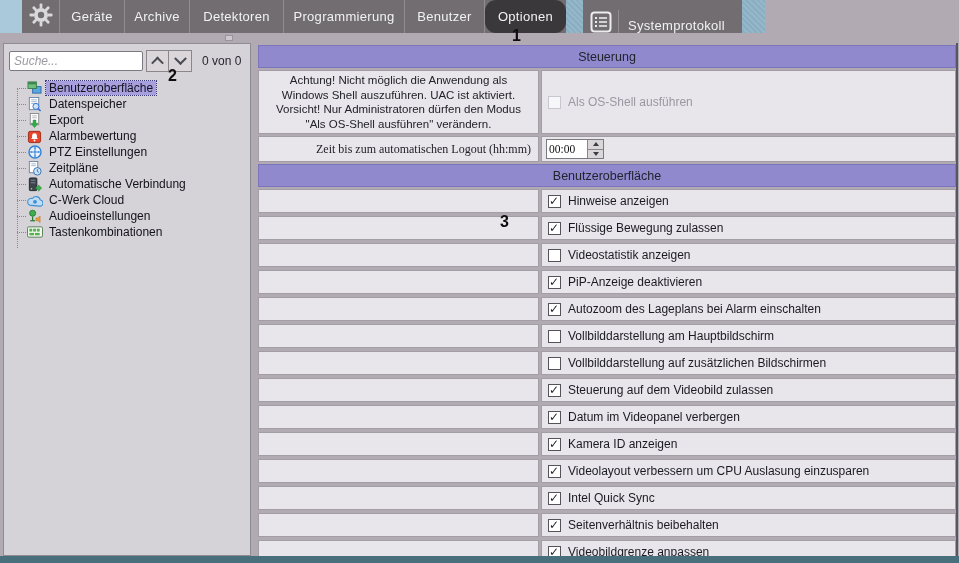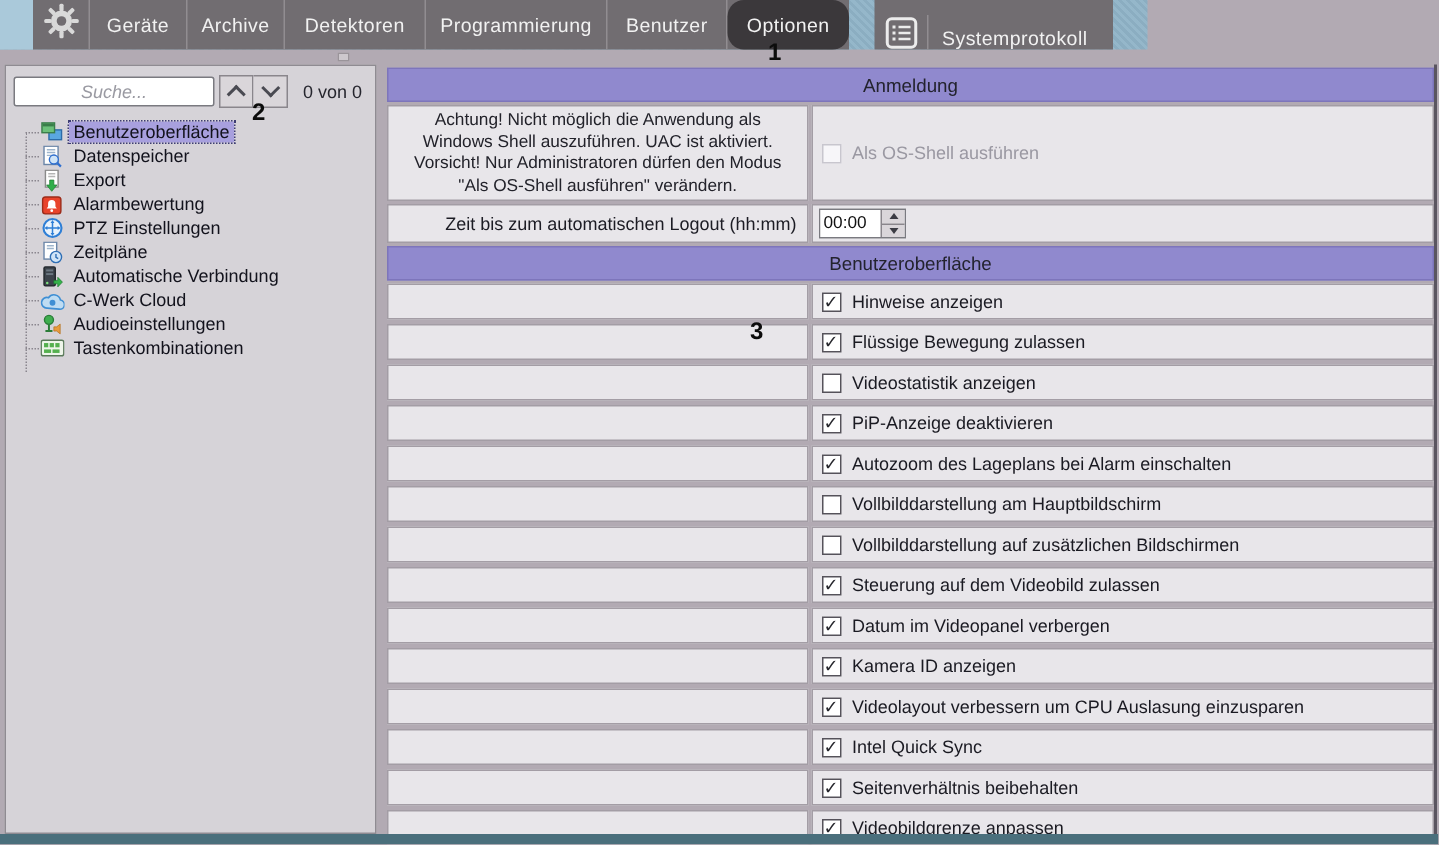--- a/index.html
+++ b/index.html
@@ -27,21 +27,21 @@
 
   
   .splitter-grip{position:absolute;left:225px;top:35px;width:8px;height:6px;
     background:#cdc8cd;border:1px solid #9a949a;box-sizing:border-box;}
 
   
   .sidebar{position:absolute;left:3px;top:43px;width:248px;height:513px;
     background:#d6d3d8;border:1px solid #8f8b92;box-sizing:border-box;}
   .search-row{display:flex;align-items:center;margin:6px 4px 0 5px;height:22px;}
   .search-input{width:134px;height:20px;box-sizing:border-box;border:1px solid #7a7a80;
-    background:#fff;font-family:inherit;font-size:12px;padding:0 4px;border-radius:2px;outline:none;text-align:center;}
+    background:#fff;font-family:inherit;font-size:12px;padding:0 4px;border-radius:2px;outline:none;}
   .search-input::placeholder{font-style:italic;color:#9a9aa2;}
   .nav-btn{width:23px;height:22px;background:#dad6da;border:1px solid #8a868c;box-sizing:border-box;
     display:flex;align-items:center;justify-content:center;cursor:pointer;margin-left:3px;}
   .nav-btn + .nav-btn{margin-left:0;border-left:none;}
   .chev{width:7px;height:7px;border-left:2px solid #4a4a52;border-top:2px solid #4a4a52;}
   .chev.up{transform:rotate(45deg) translate(1px,1px);}
   .chev.down{transform:rotate(225deg) translate(2px,2px);}
   .search-count{margin-left:10px;font-size:12px;color:#26262e;}
 
   .tree{position:relative;margin:8px 0 0 10px;}
@@ -57,21 +57,21 @@
   .hdr{height:23px;line-height:23px;text-align:center;background:#9089ce;border:1px solid #7d75bb;
     box-sizing:border-box;font-size:12.5px;color:#23232e;}
   .gap2{height:2px;}
   .prow{display:flex;}
   .cellL{width:281px;flex:none;background:#e8e6ea;border:1px solid #a39da5;box-sizing:border-box;
     display:flex;align-items:center;justify-content:center;}
   .cellR{flex:1;margin-left:2px;background:#e8e6ea;border:1px solid #a39da5;box-sizing:border-box;
     display:flex;align-items:center;}
   .warn-row{height:64px;}
   .warn-text{font-size:11.5px;line-height:14.5px;color:#22222a;text-align:center;white-space:pre-line;padding:0 4px;}
-  .logout-row{height:26px;}
+  .logout-row{height:26px;font-family:Liberation Serif, serif;}
   .logout-row .cellL{justify-content:flex-end;}
   .logout-label{font-size:12px;color:#1c1c24;padding-right:7px;}
   .spinbox{display:flex;align-items:center;margin-left:4px;border:1px solid #7a7a80;background:#fff;height:20px;box-sizing:border-box;}
   .spin-input{width:36px;height:18px;border:none;outline:none;font-family:inherit;font-size:11.5px;
     padding:0 2px;color:#111;background:#fff;}
   .spin-btns{width:15px;height:18px;display:flex;flex-direction:column;border-left:1px solid #8a868c;}
   .spin-btn{flex:1;background:#dad6da;display:flex;align-items:center;justify-content:center;cursor:pointer;}
   .spin-btn + .spin-btn{border-top:1px solid #8a868c;}
   .tri-up{width:0;height:0;border-left:3.5px solid transparent;border-right:3.5px solid transparent;border-bottom:4.5px solid #3c3c44;}
   .tri-down{width:0;height:0;border-left:3.5px solid transparent;border-right:3.5px solid transparent;border-top:4.5px solid #3c3c44;}
@@ -297,21 +297,21 @@
             </g>
           </svg>
         </span>
         <span class="tree-label">Tastenkombinationen</span>
       </div>
     </div>
   </div>
 
   <div class="main">
 
-    <div class="hdr">Anmeldung</div>
+    <div class="hdr">Steuerung</div>
     <div class="gap2"></div>
 
     <div class="prow warn-row">
       <div class="cellL">
         <div class="warn-text">Achtung! Nicht möglich die Anwendung als
 Windows Shell auszuführen. UAC ist aktiviert.
 Vorsicht! Nur Administratoren dürfen den Modus
 "Als OS-Shell ausführen" verändern.</div>
       </div>
       <div class="cellR">

